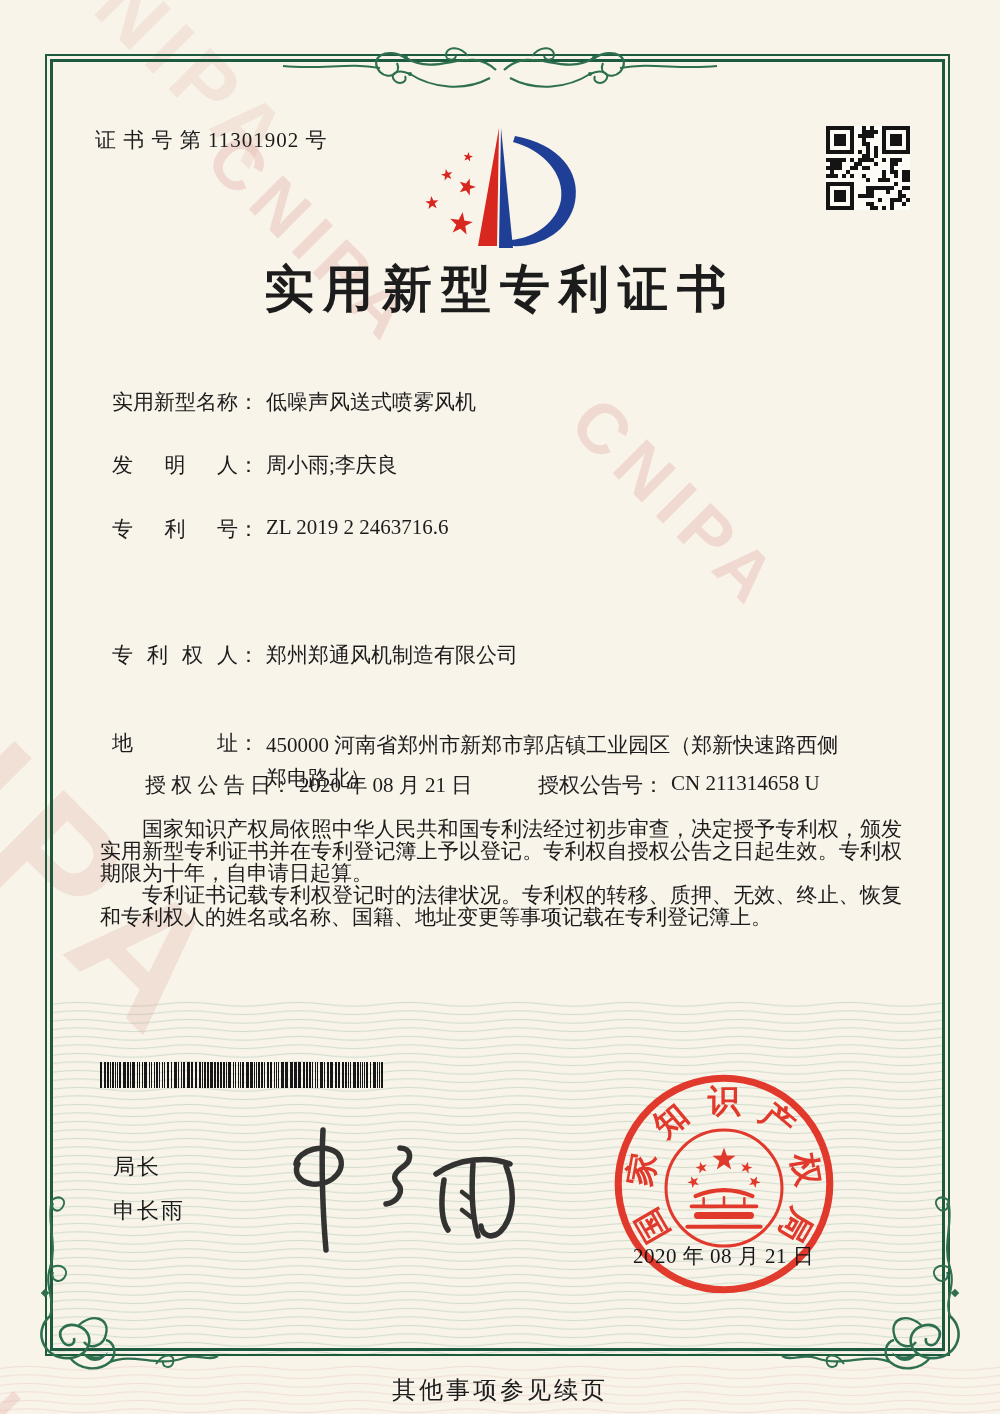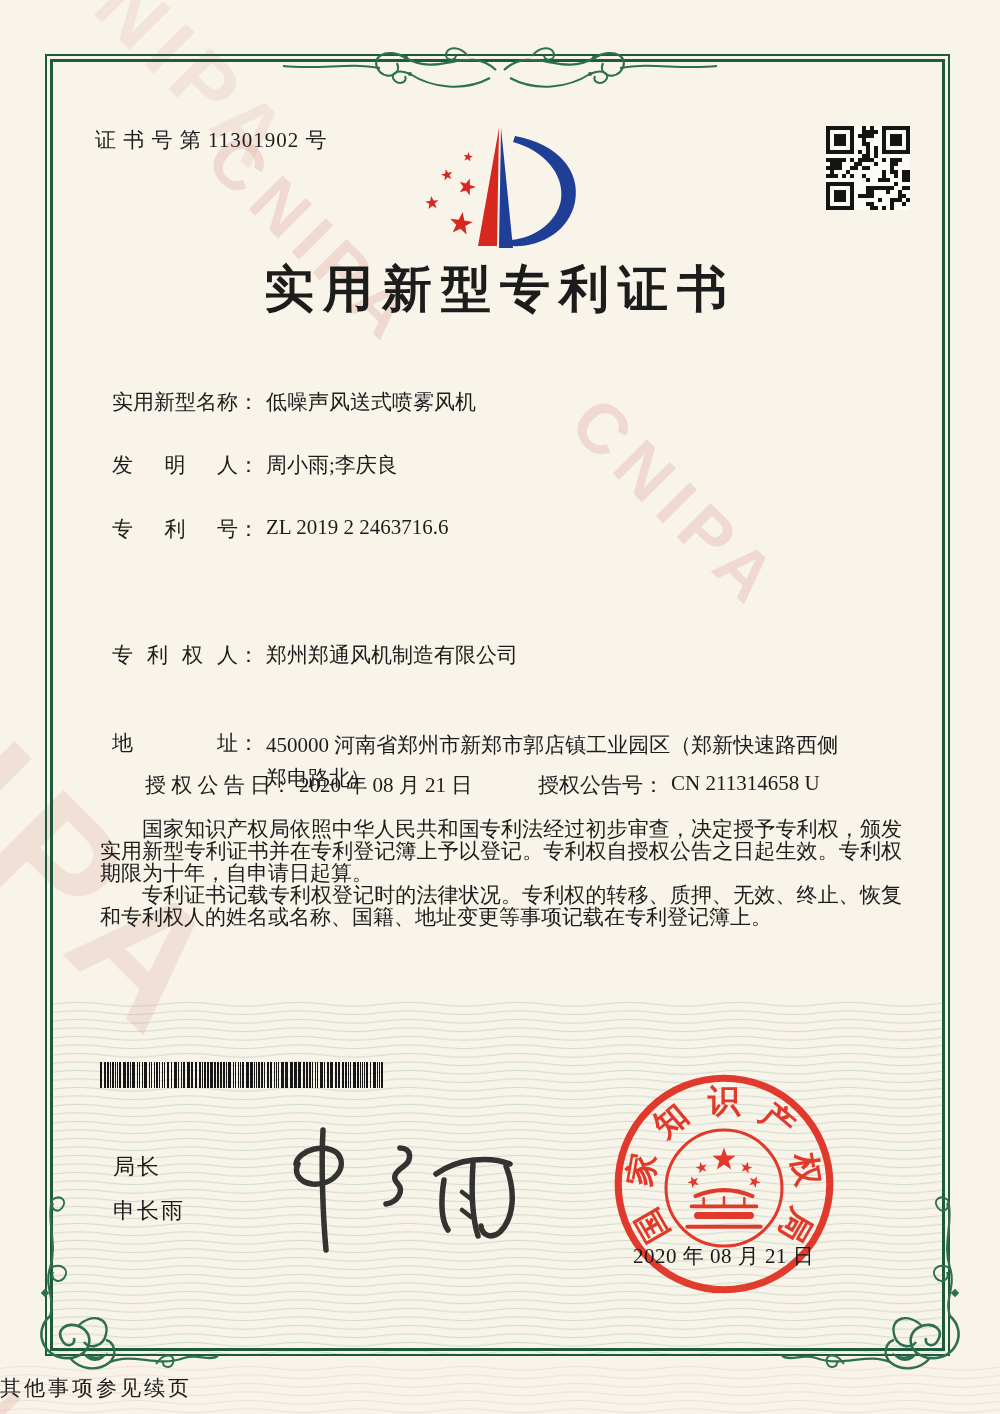--- a/index.html
+++ b/index.html
@@ -57,21 +57,21 @@
   .paras{left:100px;top:818px;width:802px;font-size:21px;line-height:22px;z-index:4;}
   .paras p{margin:0;text-indent:2em;text-align:justify;}
   
   .barcode{left:100px;top:1062px;z-index:4;}
   .signer-title{left:113px;top:1152px;font-size:22px;z-index:4;letter-spacing:2px;}
   .signer-name{left:113px;top:1196px;font-size:22px;z-index:4;letter-spacing:2px;}
   .signature{left:268px;top:1112px;z-index:4;}
   .seal{left:606px;top:1066px;z-index:5;}
   .seal-date{left:633px;top:1242px;font-size:21px;color:#171717;z-index:6;letter-spacing:0.5px;}
   .page-no{left:0;top:1310px;width:100%;text-align:center;font-size:17px;z-index:4;letter-spacing:2px;}
-  .cont-note{left:0;top:1374px;width:100%;text-align:left;font-size:21px;z-index:4;letter-spacing:3px;}
+  .cont-note{left:0;top:1374px;width:100%;text-align:center;font-size:24px;z-index:4;letter-spacing:3px;}
 </style>
 </head>
 <body>
 
 <div class="page">
 
   <svg width="0" height="0" style="position:absolute" aria-hidden="true">
     <defs>
       <pattern id="wave-g" width="110" height="8.5" patternUnits="userSpaceOnUse">
         <path d="M0,4.2 Q27.5,0.5 55,4.2 T110,4.2" fill="none" stroke="#a3c2ad" stroke-width="1"></path>

